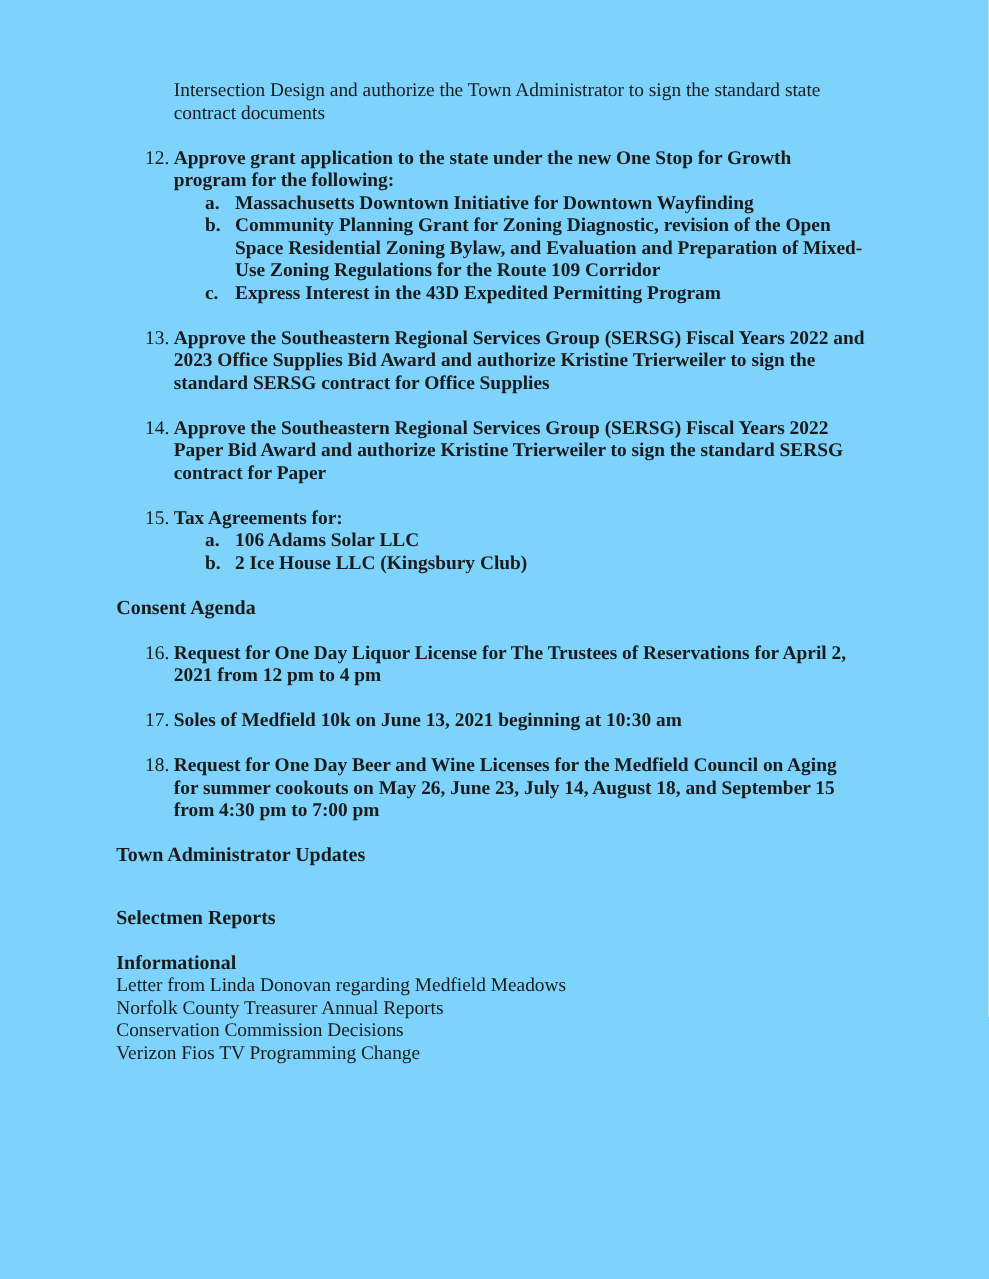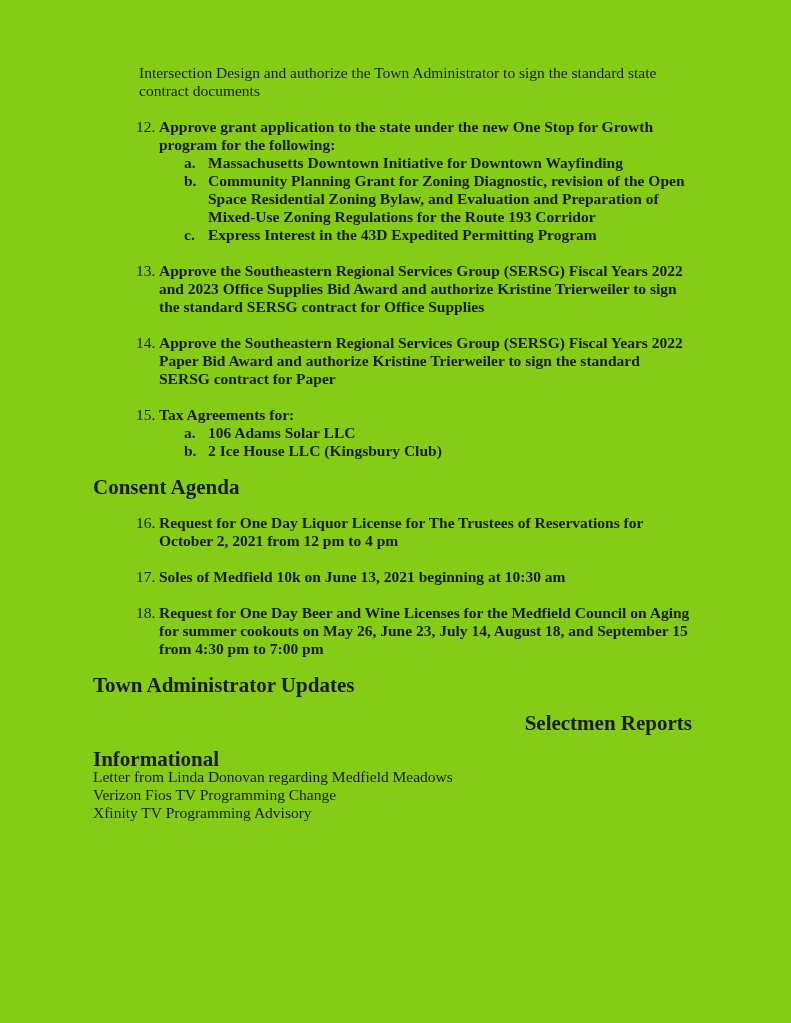--- a/index.html
+++ b/index.html
@@ -4,52 +4,52 @@
 <style>
   * { margin: 0; padding: 0; box-sizing: border-box; }
   html, body { background: #ffffff; }
   body {
     width: 791px; height: 1023px;
     font-family: "Liberation Serif", "DejaVu Serif", serif;
   }
   .page {
     position: relative;
     width: 791px; height: 1023px;
-    background: #84cc16;
+    background: #7dd3fc;
     overflow: hidden;
   }
   .doc {
     position: absolute;
     left: 93px; top: 64px;
     width: 599px;
     font-size: 15.5px;
     line-height: 18px;
     color: #1b1b1b;
   }
   .para {
     margin-left: 46px;
     width: 553px;
   }
   .item {
     display: flex;
     margin-top: 18px;
     padding-left: 23px;
   }
-  .num { flex: 0 0 23px; margin-left: 20px; }
+  .num { flex: 0 0 23px; }
   .item-body { flex: 1; font-weight: bold; }
   .subitem { display: flex; margin-left: 25px; }
   .letter { flex: 0 0 24px; }
   .sub-text { flex: 1; }
   .heading {
     margin-top: 18px;
     font-weight: bold;
-    font-size: 21px;
+    font-size: 16px;
     line-height: 18px;
   }
-  .heading.extra-gap { margin-top: 20px; text-align: right; }
+  .heading.extra-gap { margin-top: 32px; }
   .info-line { width: 599px; }
 </style>
 </head>
 <body>
 
 <div class="page">
   <div class="doc">
 
     <p class="para">Intersection Design and authorize the Town Administrator to sign the standard state contract documents</p>
 
@@ -59,21 +59,21 @@
     <div class="item-body">
       <div class="item-text">Approve grant application to the state under the new One Stop for Growth program for the following:</div>
       <div class="subitems">
   <div class="subitem">
     <span class="letter">a.</span>
     <div class="sub-text">Massachusetts Downtown Initiative for Downtown Wayfinding</div>
   </div>
 
   <div class="subitem">
     <span class="letter">b.</span>
-    <div class="sub-text">Community Planning Grant for Zoning Diagnostic, revision of the Open Space Residential Zoning Bylaw, and Evaluation and Preparation of Mixed-Use Zoning Regulations for the Route 193 Corridor</div>
+    <div class="sub-text">Community Planning Grant for Zoning Diagnostic, revision of the Open Space Residential Zoning Bylaw, and Evaluation and Preparation of Mixed-Use Zoning Regulations for the Route 109 Corridor</div>
   </div>
 
   <div class="subitem">
     <span class="letter">c.</span>
     <div class="sub-text">Express Interest in the 43D Expedited Permitting Program</div>
   </div>
 </div>
     </div>
   </div>
 
@@ -111,21 +111,21 @@
     </div>
   </div>
 </div>
 
     <h2 class="heading">Consent Agenda</h2>
 
     <div id="consent-items">
   <div class="item">
     <span class="num">16.</span>
     <div class="item-body">
-      <div class="item-text">Request for One Day Liquor License for The Trustees of Reservations for October 2, 2021 from 12 pm to 4 pm</div>
+      <div class="item-text">Request for One Day Liquor License for The Trustees of Reservations for April 2, 2021 from 12 pm to 4 pm</div>
       <div class="subitems"></div>
     </div>
   </div>
 
   <div class="item">
     <span class="num">17.</span>
     <div class="item-body">
       <div class="item-text">Soles of Medfield 10k on June 13, 2021 beginning at 10:30 am</div>
       <div class="subitems"></div>
     </div>
@@ -144,21 +144,22 @@
 
 
     <h2 class="heading extra-gap">Selectmen Reports</h2>
 
     <h2 class="heading">Informational</h2>
 
     <div id="info-lines">
   <div class="info-line">Letter from Linda Donovan regarding Medfield Meadows</div>
 
 
+  <div class="info-line">Norfolk County Treasurer Annual Reports</div>
 
+  <div class="info-line">Conservation Commission Decisions</div>
 
   <div class="info-line">Verizon Fios TV Programming Change</div>
 
-  <div class="info-line">Xfinity TV Programming Advisory</div>
 </div>
 
   </div>
 </div>
 
 </body></html>

